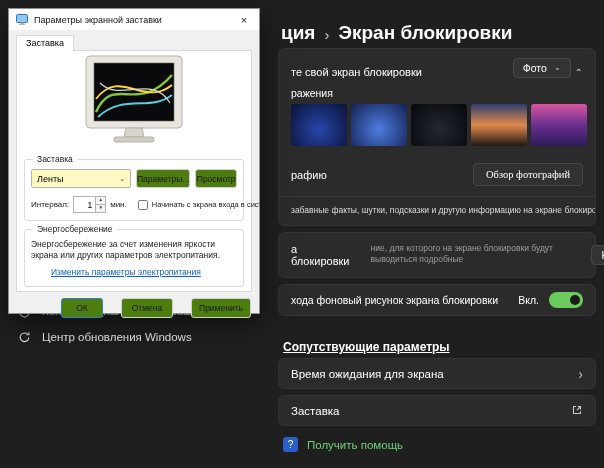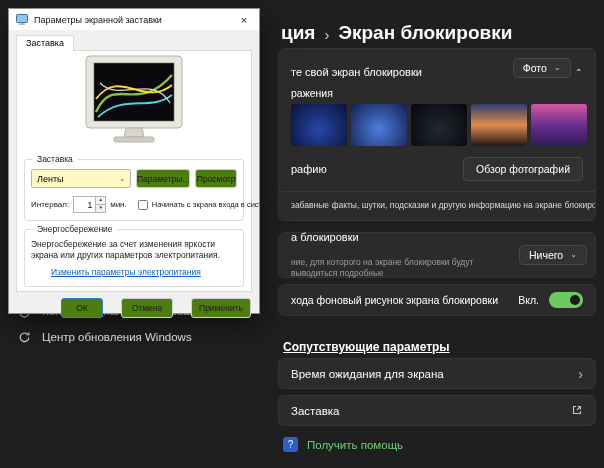--- a/index.html
+++ b/index.html
@@ -21,29 +21,29 @@
   .card-personalize { left:278px; top:48px; width:318px; padding-bottom:0; }
   .p-header { display:flex; align-items:flex-end; gap:2px; padding:9px 12px 6px; }
   .p-title { flex:1; font-size:11px; }
   .dd { display:inline-flex; align-items:center; gap:7px; background:#333333; border:1px solid #474747;
         border-radius:4px; padding:3px 9px; font-size:10.5px; color:#fff; white-space:nowrap; }
   .chev { font-size:8px; color:#cfcfcf; line-height:1; }
   .collapse { color:#d0d0d0; font-size:10px; margin-left:2px; }
   .p-recent-label { padding:3px 12px 5px; font-size:10.5px; color:#ffffff; }
   .thumbs { display:flex; gap:4px; padding:0 12px; }
   .thumb { width:56px; height:42px; border-radius:3px; flex:0 0 auto; }
-  .p-browse-row { display:flex; align-items:center; justify-content:space-between; padding:11px 12px 10px; font-size:11px; }
+  .p-browse-row { display:flex; align-items:center; justify-content:space-between; padding:17px 12px 10px; font-size:11px; }
   .dark-btn { background:#313131; border:1px solid #474747; color:#fff; border-radius:4px;
-              padding:5px 12px; font-size:10.5px; font-family:Liberation Sans, sans-serif; }
+              padding:5px 12px; font-size:10.5px; font-family:Liberation Serif, serif; }
   .p-funfacts { border-top:1px solid #3a3a3a; padding:8px 12px 10px; font-size:8.5px; color:#dcdcdc;
                 white-space:nowrap; overflow:hidden; }
 
   .card-status { left:278px; top:232px; width:318px; height:46px; display:flex; align-items:center;
                  justify-content:space-between; padding:0 12px; }
-  .st-text { display:flex; flex-direction:column; gap:14px; }
+  .st-text { display:flex; flex-direction:row; gap:14px; }
   .st-title { font-size:11px; }
   .st-sub { font-size:8.5px; color:#9d9d9d; width:228px; line-height:1.3; }
 
   .card-toggle { left:278px; top:284px; width:318px; height:32px; display:flex; align-items:center; padding:0 12px; }
   .tg-label { flex:1; font-size:10.5px; }
   .tg-state { font-size:10.5px; margin-right:10px; }
   .toggle { width:34px; height:16px; border-radius:9px; background:var(--accent-green,#6ccb5f); position:relative; }
   .toggle .knob { position:absolute; right:3px; top:3px; width:10px; height:10px; border-radius:50%; background:#1b1b1b; }
 
   .side-item { position:absolute; left:8px; width:262px; display:flex; gap:11px;

